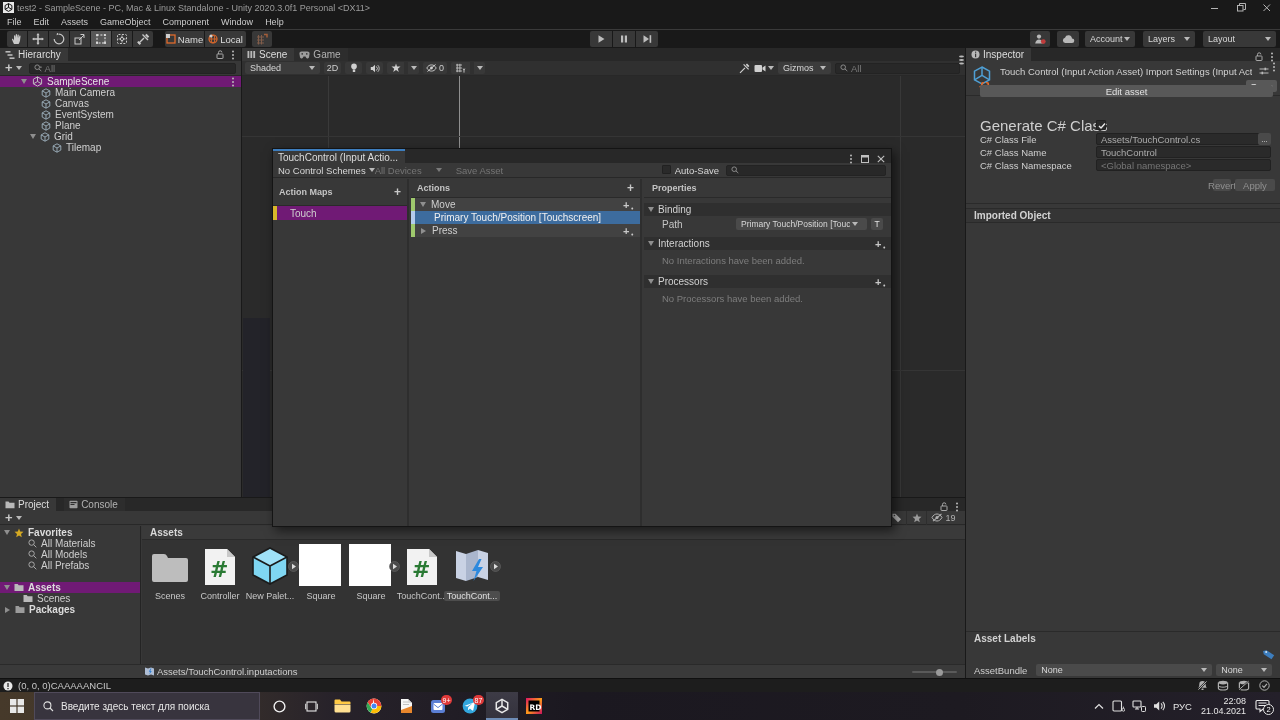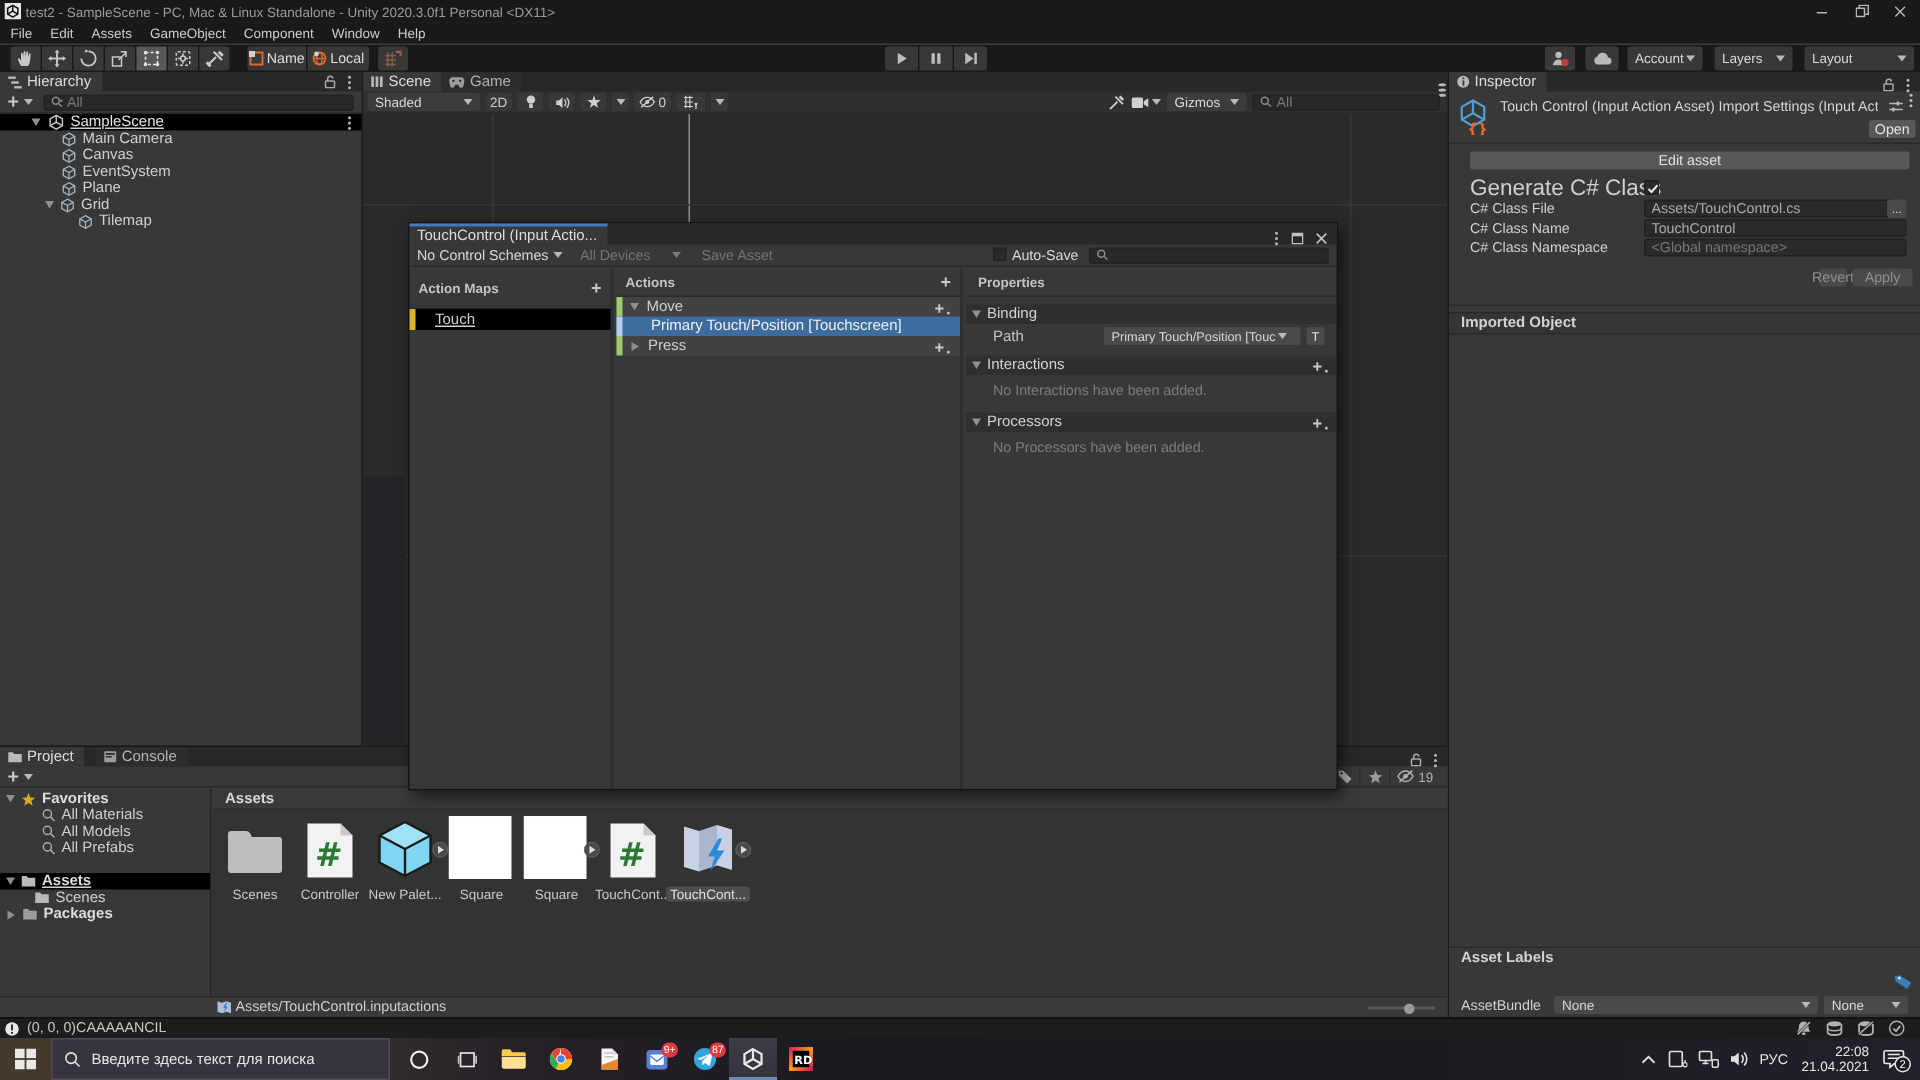--- a/index.html
+++ b/index.html
@@ -31,21 +31,21 @@
   .fold.closed { border-top:3.5px solid transparent; border-bottom:3.5px solid transparent; border-left:5px solid #8f8f8f; border-right:none; }
   .kebab { display:inline-block; width:2px; height:2px; border-radius:50%; background:#b9b9b9; box-shadow:0 -3.5px 0 #b9b9b9, 0 3.5px 0 #b9b9b9; margin:0 1px; }
 
   
   .tabbar { background:#282828; display:flex; align-items:flex-end; }
   .tab { height:13px; background:#383838; color:#dddddd; font-size:10px; display:flex; align-items:center; gap:3px; padding:0 7px 0 5px; }
   .tab.inactive { background:#2d2d2d; color:#b2b2b2; }
   .ptool { background:#383838; border-bottom:1px solid #282828; display:flex; align-items:center; }
   .search { background:#282828; border:1px solid #232323; border-radius:2px; display:flex; align-items:center; gap:3px; padding:0 4px; color:#787878; font-size:9.5px; }
   .hrow { display:flex; align-items:center; font-size:10px; color:#cfcfcf; }
-  .sel-gray { background:#000000;text-decoration:underline; }
+  .sel-gray { background:#701a75; }
   .sel-blue { background:#3d6c9e; }
 
   
   #hierarchy { left:0; top:48px; width:242px; height:449px; background:#383838; border-right:1px solid #191919; }
   
   #sceneview { left:242px; top:48px; width:723px; height:449px; background:#2a2a2a; }
   
   #inspector { left:965px; top:48px; width:315px; height:630px; background:#383838; border-left:1px solid #191919; }
   
   #project { left:0; top:497px; width:965px; height:181px; background:#383838; border-top:1px solid #191919; }
@@ -438,21 +438,21 @@
     <svg class="abs" style="left:293px;top:6px" width="10" height="8" viewBox="0 0 10 8">
           <path d="M0.5 2h9M0.5 6h9" stroke="#b9b9b9"></path>
           <rect x="5.5" y="0.7" width="1.6" height="2.6" fill="#b9b9b9"></rect>
           <rect x="2.5" y="4.7" width="1.6" height="2.6" fill="#b9b9b9"></rect>
         </svg>
     <span class="kebab abs" style="left:306px;top:5px"></span>
     <div class="btn" style="position:absolute;right:3px;top:19px;width:31px;height:12px">
           <span>Open</span>
         </div>
   </div>
-  <div class="btn" style="position:absolute;left:14px;top:53px;width:293px;height:12px">
+  <div class="btn" style="position:absolute;left:14px;top:37px;width:293px;height:12px">
         <span>Edit asset</span>
       </div>
   <div class="flex abs" style="left:14px;top:72px;width:293px;height:11px">
     <span style="color:#cfcfcf;font-size:15px">Generate C# Class</span>
     <div class="abs" style="left:116px;top:0;width:10px;height:10px;background:#2a2a2a;border:1px solid #212121;border-radius:1px">
       <svg width="8" height="8" viewBox="0 0 8 8" style="margin:0.5px">
             <path d="M1 4 3 6 7 1.5" fill="none" stroke="#e8e8e8" stroke-width="1.4"></path>
           </svg>
     </div>
   </div>
@@ -707,21 +707,21 @@
       <svg width="8" height="8" viewBox="0 0 8 8">
             <path d="M0.8 0.8 7.2 7.2M7.2 0.8 0.8 7.2" stroke="#c0c0c0" stroke-width="1.1"></path>
           </svg>
     </div>
   </div>
   <div class="ptool" style="height:15px;gap:0;padding:0 5px">
     <div class="flex" style="gap:3px">
       <span style="font-size:9.5px;color:#d8d8d8">No Control Schemes</span>
       <span class="caret"></span>
     </div>
-    <div class="flex" style="gap:14px;margin-left:12px">
+    <div class="flex" style="gap:14px;margin-left:0">
       <span style="font-size:9.5px;color:#757575">All Devices</span>
       <span class="caret dim"></span>
     </div>
     <span style="font-size:9.5px;color:#757575;margin-left:14px">Save Asset</span>
     <div style="margin-left:auto;display:flex;gap:4px">
       <div style="width:9px;height:9px;background:#2a2a2a;border:1px solid #212121;border-radius:1px"></div>
       <span style="font-size:9.5px;color:#d8d8d8">Auto-Save</span>
       <div class="search" style="width:160px;height:11px;margin-left:3px">
         <svg width="8" height="8" viewBox="0 0 8 8">
               <circle cx="3.2" cy="3.2" r="2.3" fill="none" stroke="#8a8a8a"></circle>

